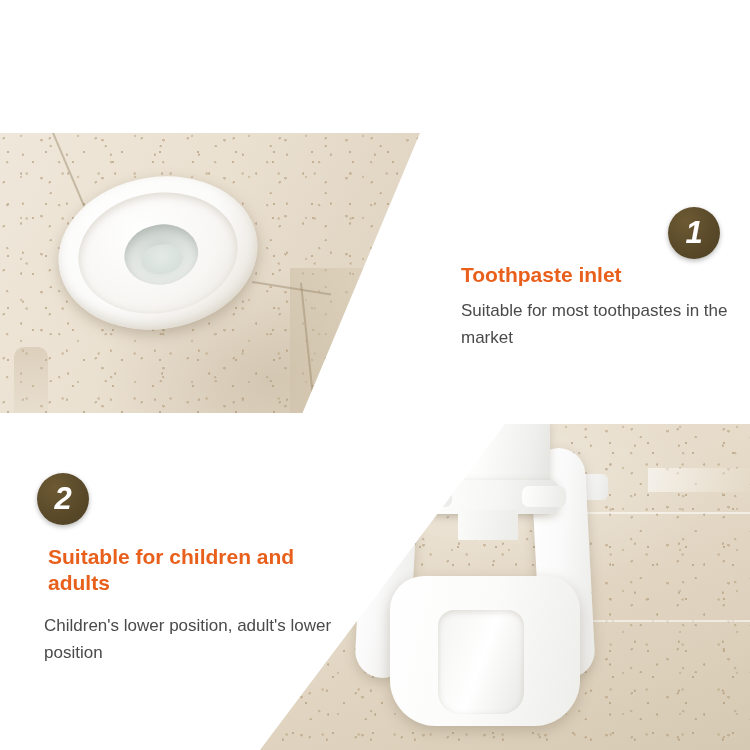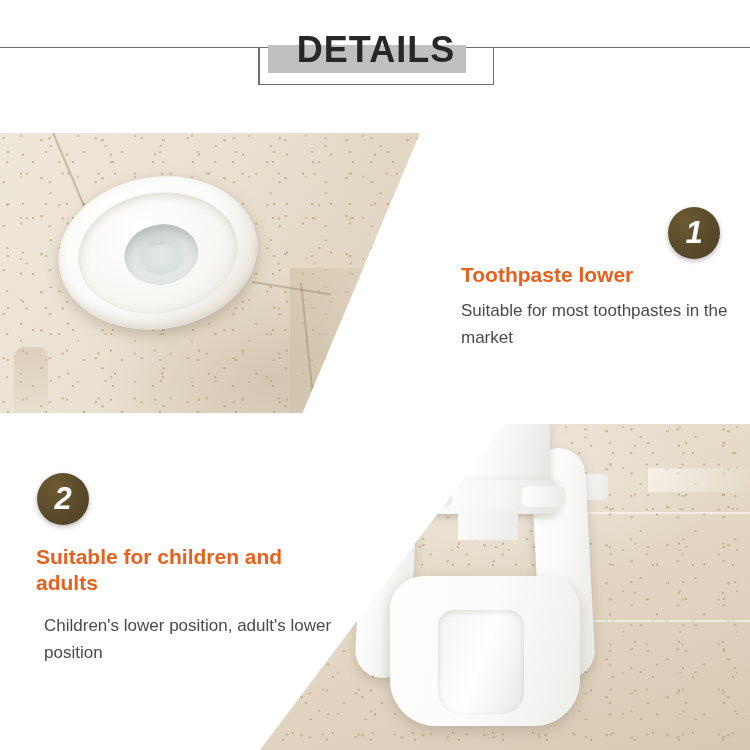--- a/index.html
+++ b/index.html
@@ -336,35 +336,28 @@
   }
   .block-body {
     position: absolute;
     color: #4a4a4a;
     font-size: 17px;
     font-weight: normal;
     line-height: 27px;
   }
   .title-1 { left: 461px; top: 262px; width: 280px; }
   .body-1  { left: 461px; top: 297px; width: 285px; }
-  .title-2 { left: 36px;  top: 544px; width: 270px; }
+  .title-2 { left: 48px;  top: 544px; width: 270px; }
   .body-2  { left: 44px;  top: 612px; width: 290px; }
 </style>
 </head>
 <body>
 
 <div id="page">
 
-  <div class="header">
-    <div class="header-rule"></div>
-    <div class="header-box"></div>
-    <div class="header-box-top-left"></div>
-    <div class="header-band"></div>
-    <div class="header-title">DETAILS</div>
-  </div>
 
   <div class="photo photo-top">
     <div class="speckle"></div>
     <div class="slab-edge"></div>
     <div class="slab-seam seam-a"></div>
     <div class="slab-seam seam-b"></div>
     <div class="slab-seam seam-c"></div>
     <div class="base-notch"></div>
     <div class="inlet-outer">
       <div class="inlet-ring">
@@ -390,20 +383,20 @@
     <div class="dispenser-neck"></div>
     <div class="lever-pin pin-left"></div>
     <div class="lever-pin pin-right"></div>
     <div class="hook-plate">
       <div class="hook-tab"></div>
     </div>
     <div class="wedge"></div>
   </div>
 
   <div class="badge badge-1">1</div>
-  <div class="block-title title-1">Toothpaste lower</div>
+  <div class="block-title title-1">Toothpaste inlet</div>
   <div class="block-body body-1">Suitable for most toothpastes in the market</div>
 
   <div class="badge badge-2">2</div>
   <div class="block-title title-2">Suitable for children and adults</div>
   <div class="block-body body-2">Children's lower position, adult's lower position</div>
 
 </div>
 
 </body></html>

